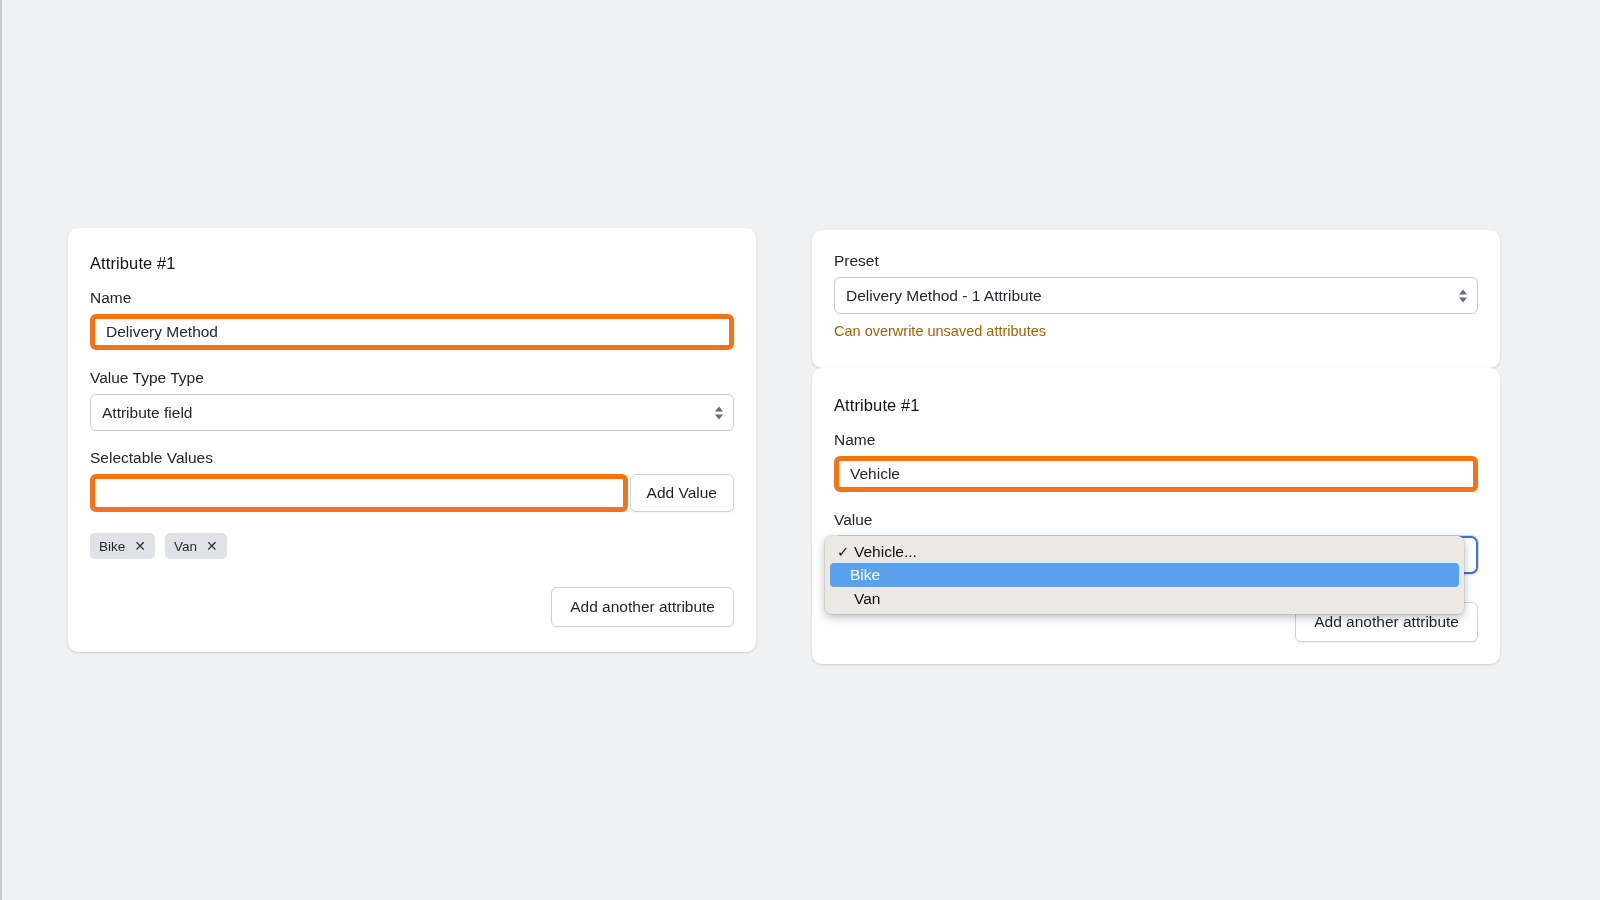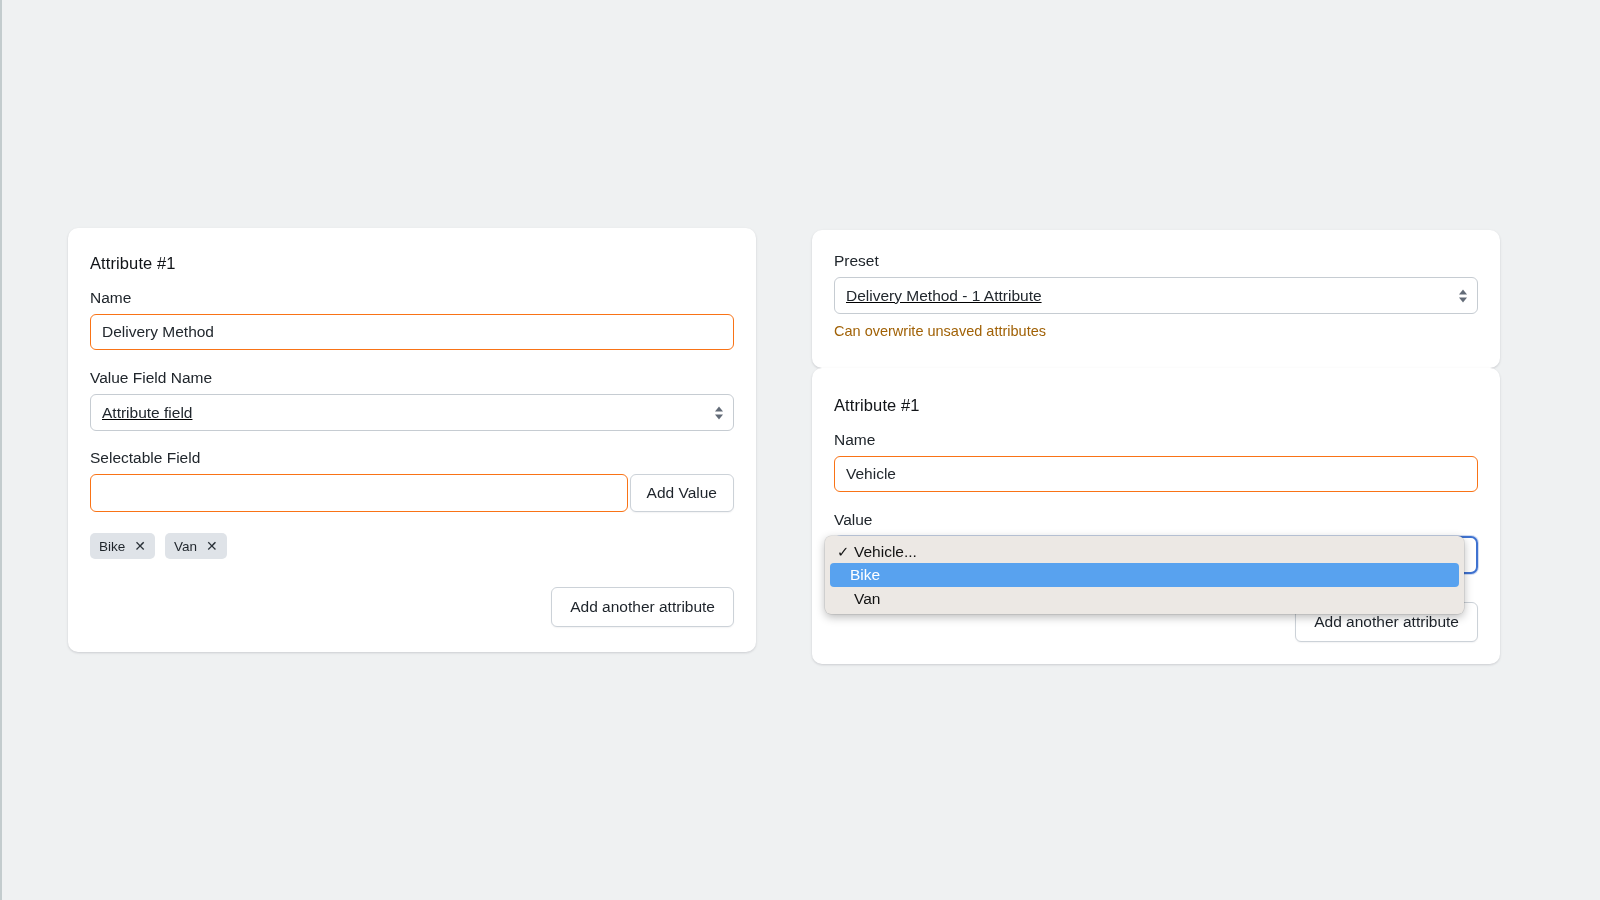--- a/index.html
+++ b/index.html
@@ -22,28 +22,28 @@
   #left-card { left: 66px; top: 228px; width: 688px; height: 424px; padding: 26px 22px 0 22px; }
 
   .card-title {
     font-size: 16.5px; font-weight: normal; color: #111418;
     letter-spacing: .1px; margin-bottom: 16px;
   }
   .field-label { font-size: 15.5px; color: #20262c; margin-bottom: 7px; }
 
   .text-input {
     width: 100%; height: 36px;
-    border: 1px solid #f97316; border-radius: 6px;
+    border: 5px solid #f97316; border-radius: 6px;
     background: #fff; color: #22282e;
     font-family: "Liberation Sans", sans-serif; font-size: 15.5px;
     padding: 0 11px; outline: none;
   }
   .text-input::placeholder { color: #9aa2aa; }
 
-  .select-wrap { position: relative; width: 100%; text-decoration: underline; }
+  .select-wrap { position: relative; width: 100%; }
   .select-box {
     width: 100%; height: 37px;
     border: 1px solid #c6ccd2; border-radius: 6px;
     background: #fff; color: #22282e;
     font-size: 15.5px; padding: 0 30px 0 11px;
     display: flex; align-items: center;
   }
   .select-arrows {
     position: absolute; right: 11px; top: 50%; transform: translateY(-50%);
     display: flex; flex-direction: column; gap: 3px; pointer-events: none;
@@ -112,32 +112,32 @@
 
 <div class="card" id="left-card">
 
   <div class="card-title">Attribute #1</div>
 
   <div class="field-label">Name</div>
   <input class="text-input" type="text" value="Delivery Method" style="">
 
   <div class="gap-1"></div>
 
-  <div class="field-label">Value Field Name</div>
+  <div class="field-label">Value Type Type</div>
   <div class="select-wrap">
     <div class="select-box">Attribute field</div>
     <span class="select-arrows">
       <span class="tri-up"></span>
         <span class="tri-dn"></span>
     </span>
   </div>
 
   <div class="gap-2"></div>
 
-  <div class="field-label">Selectable Field</div>
+  <div class="field-label">Selectable Values</div>
   <div class="value-row">
     <input class="text-input" type="text" placeholder="" style="">
     <button class="btn">Add Value</button>
   </div>
 
   <div class="tag-row">
     <span class="tag">
       <span>Bike</span>
       <span class="tag-x">✕</span>
     </span>

